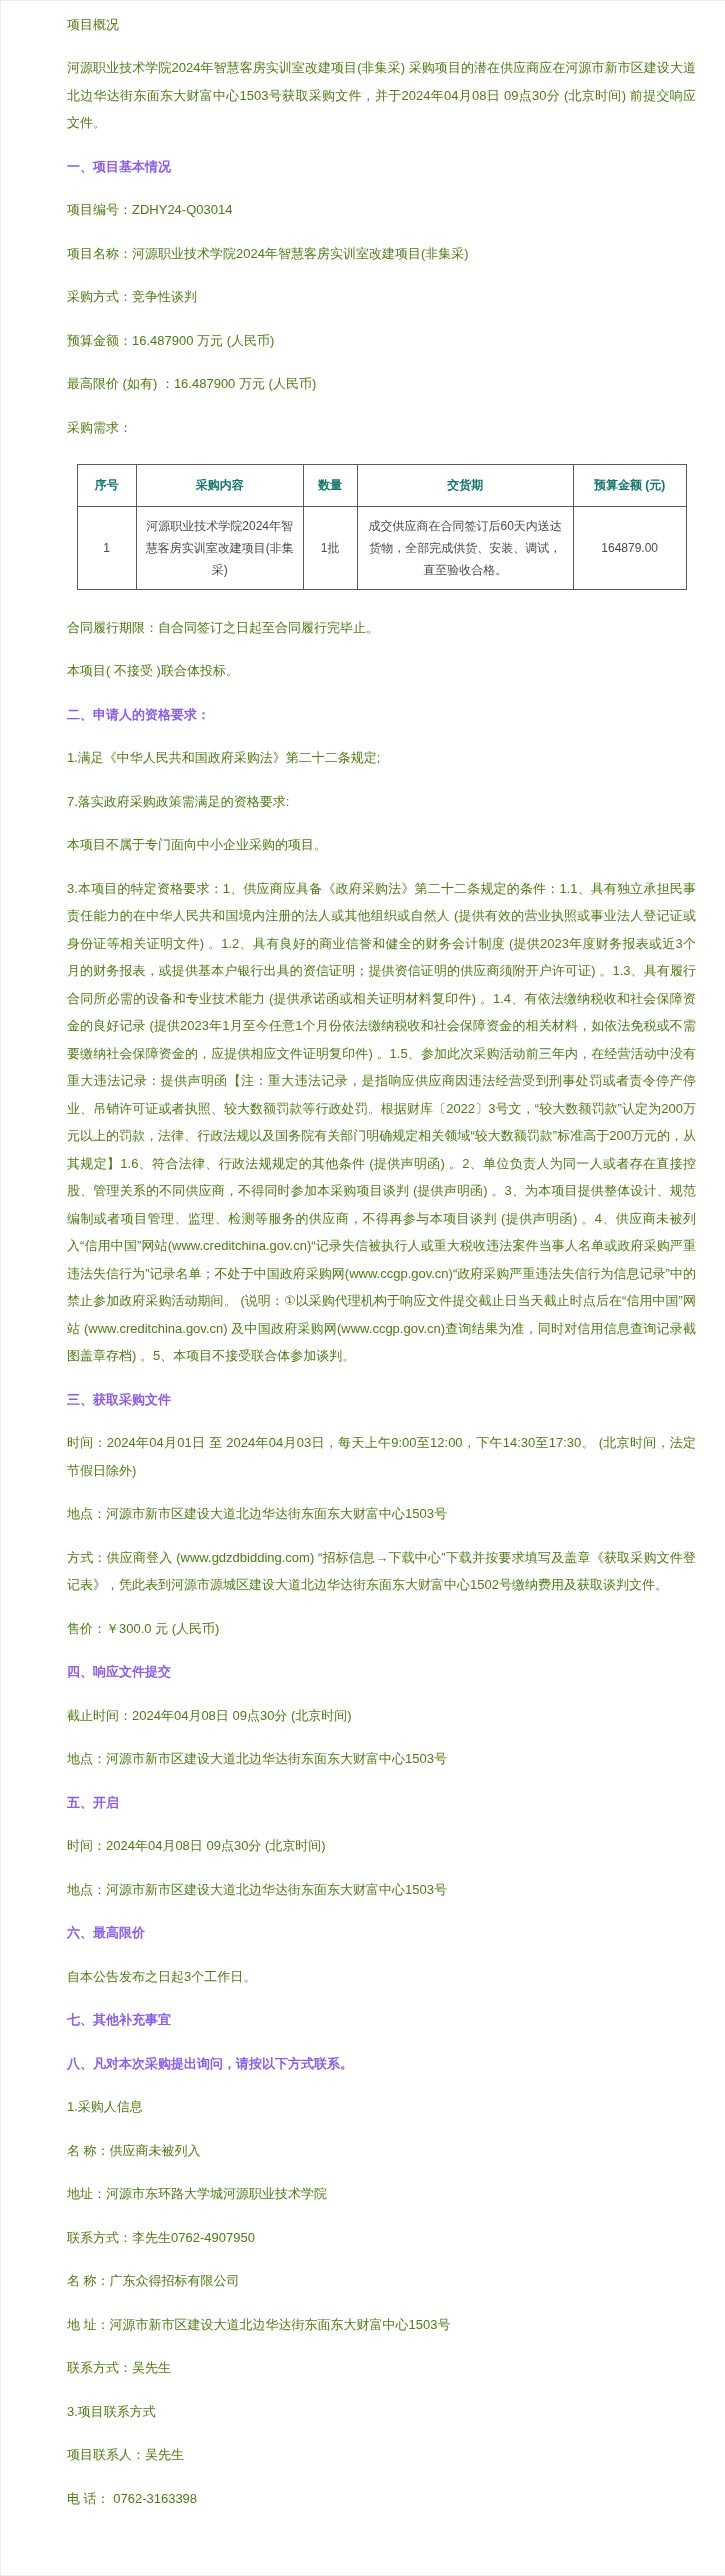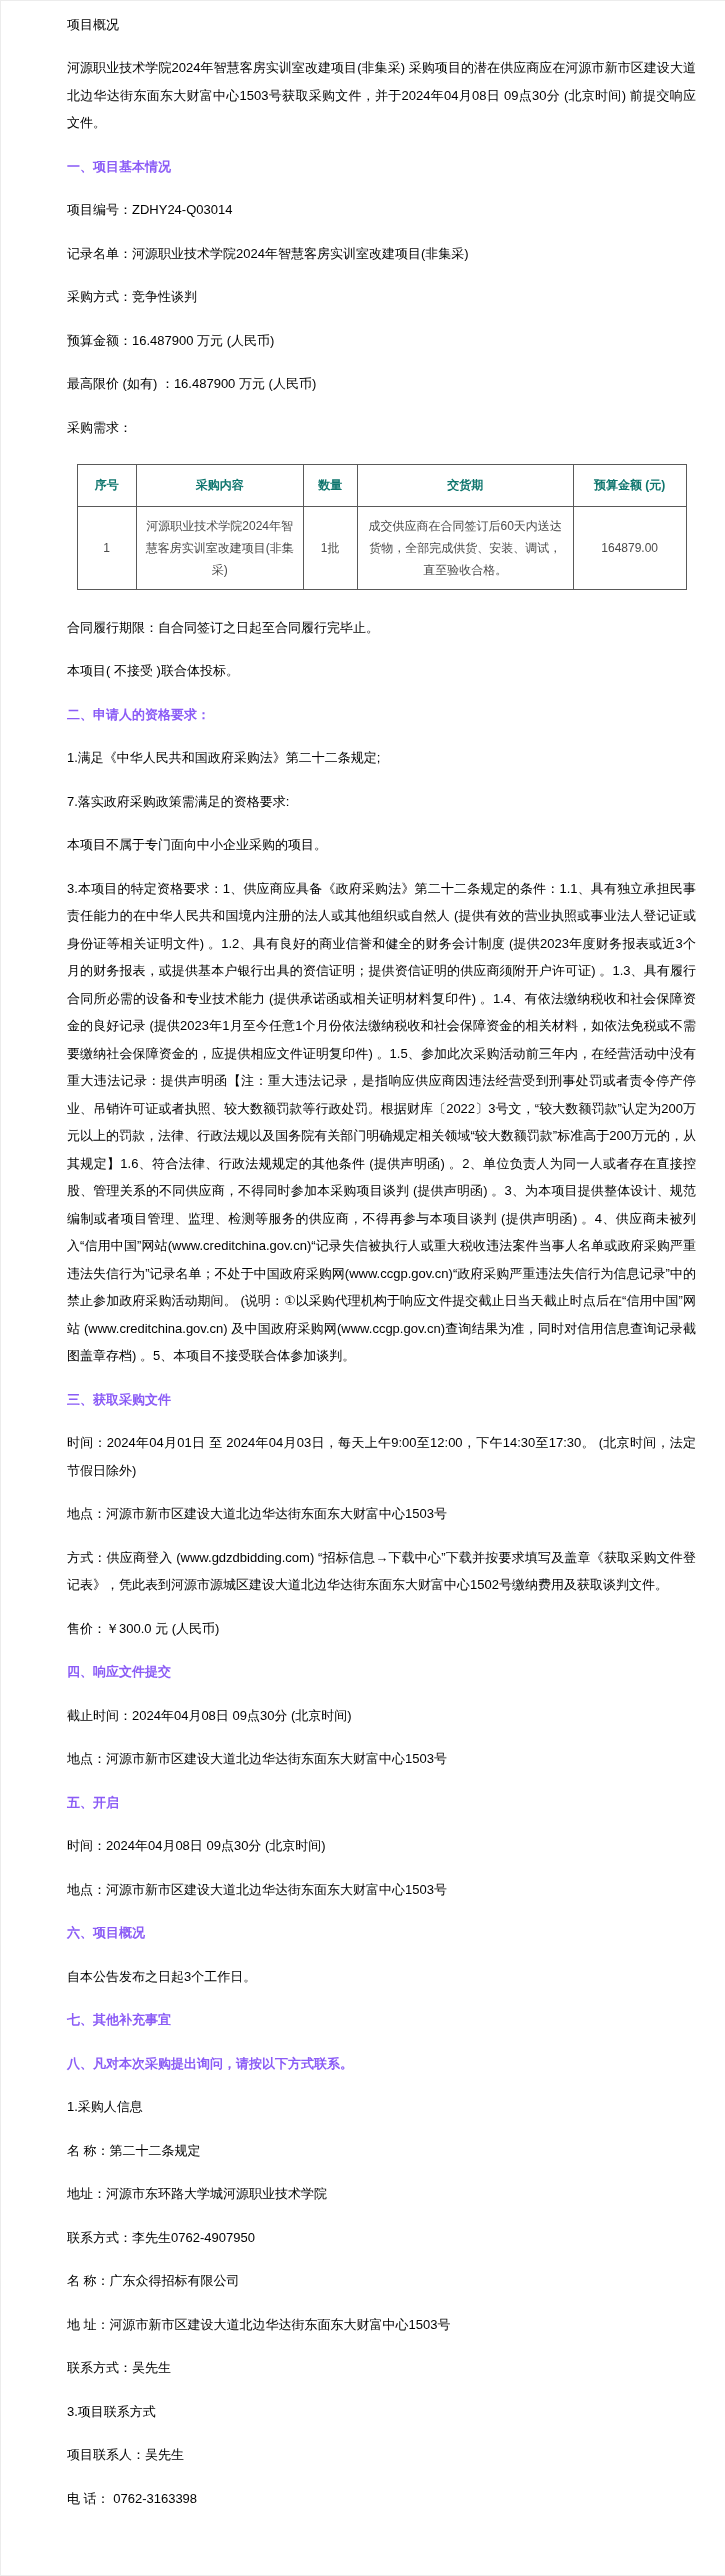--- a/index.html
+++ b/index.html
@@ -12,21 +12,21 @@
       background: #ffffff;
       border: 0.8px solid #ececec;
       padding: 1.6px 29px 24px 66px;
       color: #4a4a4a;
     }
     .para {
       font-size: 13px;
       line-height: 27.5px;
       margin: 16px 0 0 0;
       text-align: justify;
-      color: #000000;
+      color: #4d7c0f;
     }
     .page > .para:first-child { margin-top: 8px; }
     .heading {
       font-weight: bold;
       color: #8b5cf6;
     }
     .kv .label, .kv .value { display: inline; }
     table.req-table {
       border-collapse: collapse;
       width: 609px;
@@ -62,21 +62,21 @@
 <div class="page">
 
   <p class="para">项目概况</p>
 
   <p class="para">河源职业技术学院2024年智慧客房实训室改建项目(非集采) 采购项目的潜在供应商应在河源市新市区建设大道北边华达街东面东大财富中心1503号获取采购文件，并于2024年04月08日 09点30分 (北京时间) 前提交响应文件。</p>
 
   <p class="para heading">一、项目基本情况</p>
 
   <p class="para kv"><span class="label">项目编号：</span><span class="value">ZDHY24-Q03014</span></p>
 
-  <p class="para kv"><span class="label">记录名单：</span><span class="value">河源职业技术学院2024年智慧客房实训室改建项目(非集采)</span></p>
+  <p class="para kv"><span class="label">项目名称：</span><span class="value">河源职业技术学院2024年智慧客房实训室改建项目(非集采)</span></p>
 
   <p class="para kv"><span class="label">采购方式：</span><span class="value">竞争性谈判</span></p>
 
   <p class="para kv"><span class="label">预算金额：</span><span class="value">16.487900 万元 (人民币)</span></p>
 
   <p class="para kv"><span class="label">最高限价 (如有) ：</span><span class="value">16.487900 万元 (人民币)</span></p>
 
   <p class="para">采购需求：</p>
 
   <table class="req-table">
@@ -136,31 +136,31 @@
   <p class="para">截止时间：2024年04月08日 09点30分 (北京时间)</p>
 
   <p class="para">地点：河源市新市区建设大道北边华达街东面东大财富中心1503号</p>
 
   <p class="para heading">五、开启</p>
 
   <p class="para">时间：2024年04月08日 09点30分 (北京时间)</p>
 
   <p class="para">地点：河源市新市区建设大道北边华达街东面东大财富中心1503号</p>
 
-  <p class="para heading">六、项目概况</p>
+  <p class="para heading">六、最高限价</p>
 
   <p class="para">自本公告发布之日起3个工作日。</p>
 
   <p class="para heading">七、其他补充事宜</p>
 
   <p class="para heading">八、凡对本次采购提出询问，请按以下方式联系。</p>
 
   <p class="para">1.采购人信息</p>
 
-  <p class="para">名 称：第二十二条规定</p>
+  <p class="para">名 称：供应商未被列入</p>
 
   <p class="para">地址：河源市东环路大学城河源职业技术学院</p>
 
   <p class="para">联系方式：李先生0762-4907950</p>
 
 
   <p class="para">名 称：广东众得招标有限公司</p>
 
   <p class="para">地 址：河源市新市区建设大道北边华达街东面东大财富中心1503号</p>
 

